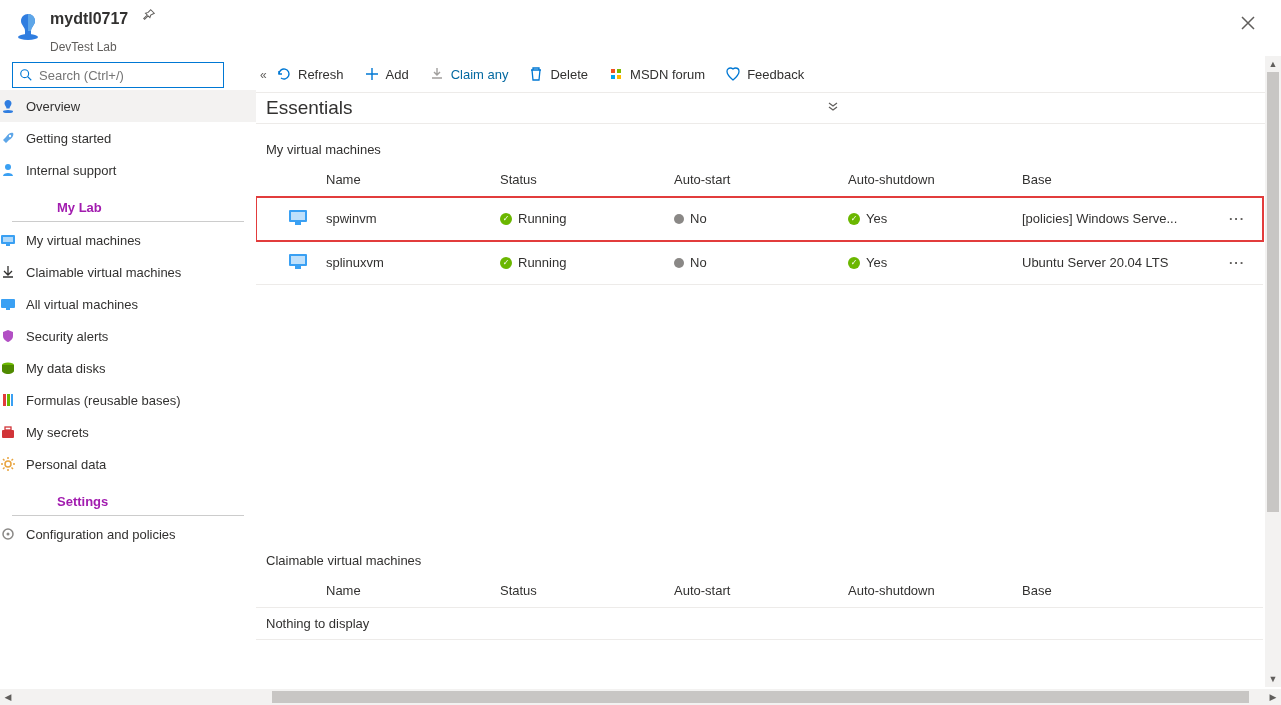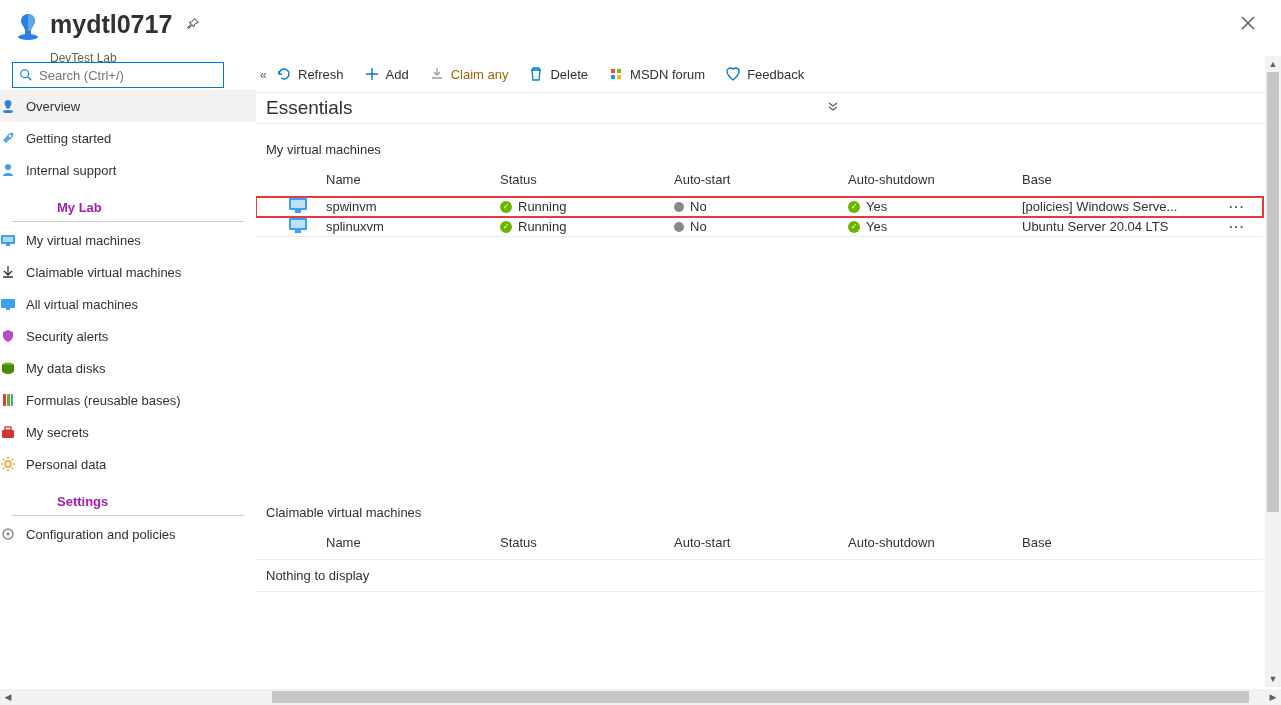--- a/index.html
+++ b/index.html
@@ -3,21 +3,21 @@
 <meta charset="utf-8">
 <style>
   * { box-sizing: border-box; }
   html, body { margin: 0; padding: 0; font-family: "Segoe UI", Arial, sans-serif; font-size: 13px; color: #323130; background: #fff; height: 100%; }
   body { width: 1281px; height: 705px; overflow: hidden; position: relative; }
 
   
   .header { display: flex; align-items: flex-start; padding: 10px 16px 4px 12px; }
   .header-icon { width: 32px; height: 32px; margin-right: 6px; flex-shrink: 0; }
   .header-text { flex: 0 0 auto; }
-  .title { font-size: 25px; font-weight: 600; color: #323130; display: inline-block; }
+  .title { font-size: 16px; font-weight: 600; color: #323130; display: inline-block; }
   .pin { margin-left: 10px; color: #605e5c; cursor: pointer; position: relative; top: -2px; }
   .subtitle { font-size: 12px; color: #605e5c; margin-top: 12px; }
   .close { position: absolute; top: 14px; right: 26px; font-size: 18px; color: #605e5c; cursor: pointer; }
 
   
   .body-row { display: flex; position: absolute; top: 56px; bottom: 18px; left: 0; right: 0; }
   .sidebar { width: 256px; flex-shrink: 0; padding: 6px 0 0 0; }
   .search-wrap { padding: 0 12px 2px 12px; display: flex; align-items: center; gap: 30px; }
   .search { flex: 1; border: 1px solid #0078d4; height: 26px; display: flex; align-items: center; padding: 0 6px; }
   .search svg { width: 14px; height: 14px; color: #0078d4; flex-shrink: 0; }
@@ -28,39 +28,39 @@
   .side-item.selected { background: #f3f2f1; }
   .side-icon { width: 16px; height: 16px; margin-right: 10px; flex-shrink: 0; display: flex; align-items: center; justify-content: center; }
   .side-label { font-size: 13px; color: #323130; }
   .side-group { font-size: 13px; font-weight: 600; padding: 14px 12px 4px 12px; color: #a21caf; margin-left: 45px; }
   .side-divider { border-bottom: 1px solid #ccc; margin: 2px 12px; }
 
   
   .main { flex: 1; display: flex; flex-direction: column; padding: 0 0 0 0; position: relative; overflow: hidden; }
   .toolbar { display: flex; align-items: center; height: 36px; padding: 0 10px; gap: 0; }
   .tbtn { display: flex; align-items: center; padding: 0 10px; height: 32px; cursor: pointer; color: #323130; }
-  .tbtn.disabled { color: #a16207; cursor: default; justify-content: space-between; }
+  .tbtn.disabled { color: #0369a1; cursor: default; justify-content: space-between; }
   .tbtn .ticon { width: 16px; height: 16px; margin-right: 6px; display: flex; align-items: center; justify-content: center; }
 
   .essentials { border-top: 1px solid #edebe9; border-bottom: 1px solid #edebe9; padding: 4px 10px; display: flex; align-items: center; font-size: 19px; color: #323130; margin: 0 12px 0 0; }
   .essentials .chev { margin-left: auto; margin-right: 420px; font-size: 12px; color: #605e5c; }
 
   .section-title { font-size: 13px; padding: 18px 10px 6px 10px; color: #323130; }
 
   .vm-table { margin: 0 18px 0 0; }
   .thead { display: flex; align-items: center; height: 34px; border-bottom: 1px solid #edebe9; font-weight: 400; color: #323130; padding: 0 10px 0 10px; font-size: 13px; }
   .col-icon { width: 60px; flex-shrink: 0; }
   .col-name { flex: 0 0 174px; }
   .col-status { flex: 0 0 174px; }
   .col-auto-start { flex: 0 0 174px; }
   .col-auto-shutdown { flex: 0 0 174px; }
   .col-base { flex: 1; }
   .col-more { width: 32px; flex-shrink: 0; text-align: center; }
 
-  .trow { display: flex; align-items: center; height: 20px; border-bottom: 1px solid #edebe9; padding: 0 10px; font-size: 13px; cursor: pointer; }
+  .trow { display: flex; align-items: center; height: 44px; border-bottom: 1px solid #edebe9; padding: 0 10px; font-size: 13px; cursor: pointer; }
   .trow.highlight { outline: 2px solid #e23c3c; outline-offset: -1px; }
   .vm-icon { width: 20px; height: 20px; }
   .cell { display: flex; align-items: center; gap: 6px; overflow: hidden; white-space: nowrap; text-overflow: ellipsis; }
   .dot-green { width: 12px; height: 12px; background: #6bb700; border-radius: 50%; display: inline-flex; align-items: center; justify-content: center; color: #fff; font-size: 8px; }
   .dot-grey { width: 10px; height: 10px; background: #8a8886; border-radius: 50%; display: inline-block; }
   .more { color: #605e5c; cursor: pointer; letter-spacing: 1px; font-weight: bold; }
 
   .empty-row { display: flex; align-items: center; height: 32px; border-bottom: 1px solid #edebe9; padding: 0 10px; font-size: 13px; color: #323130; }
 
   

